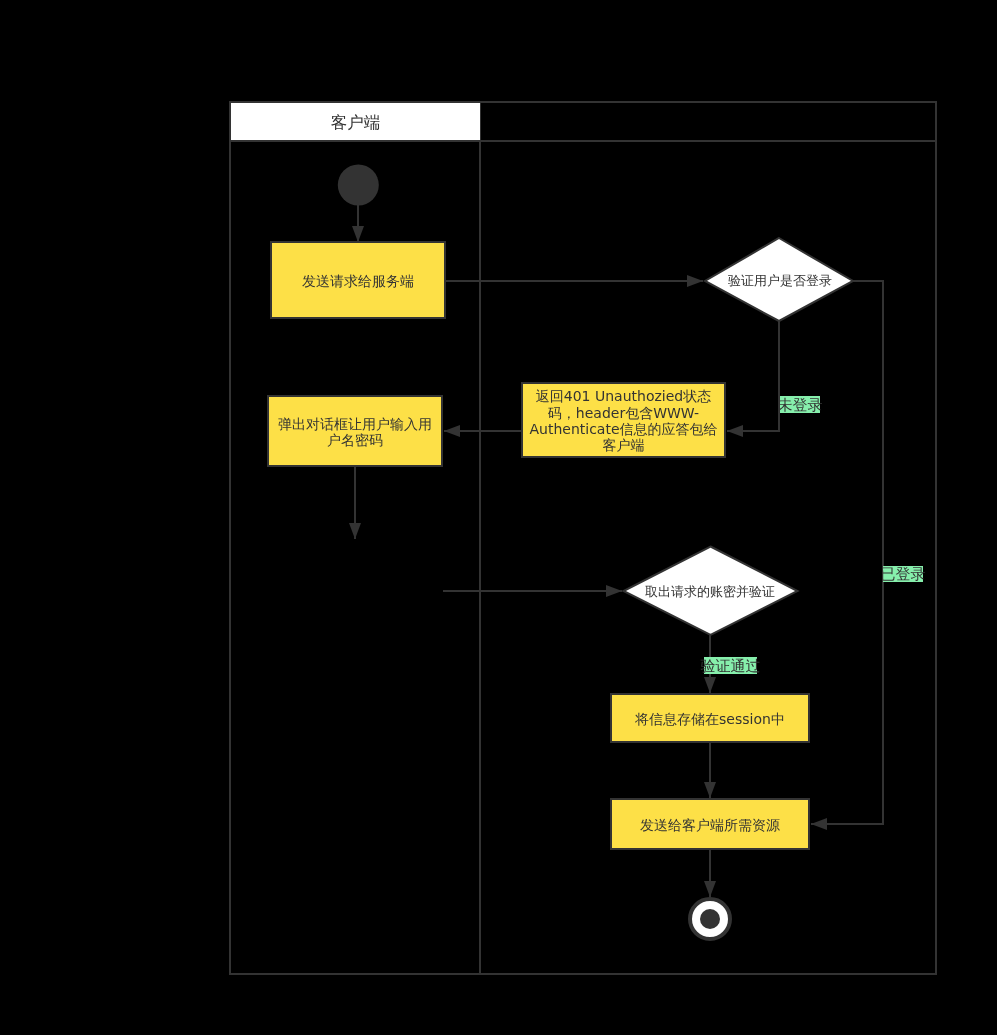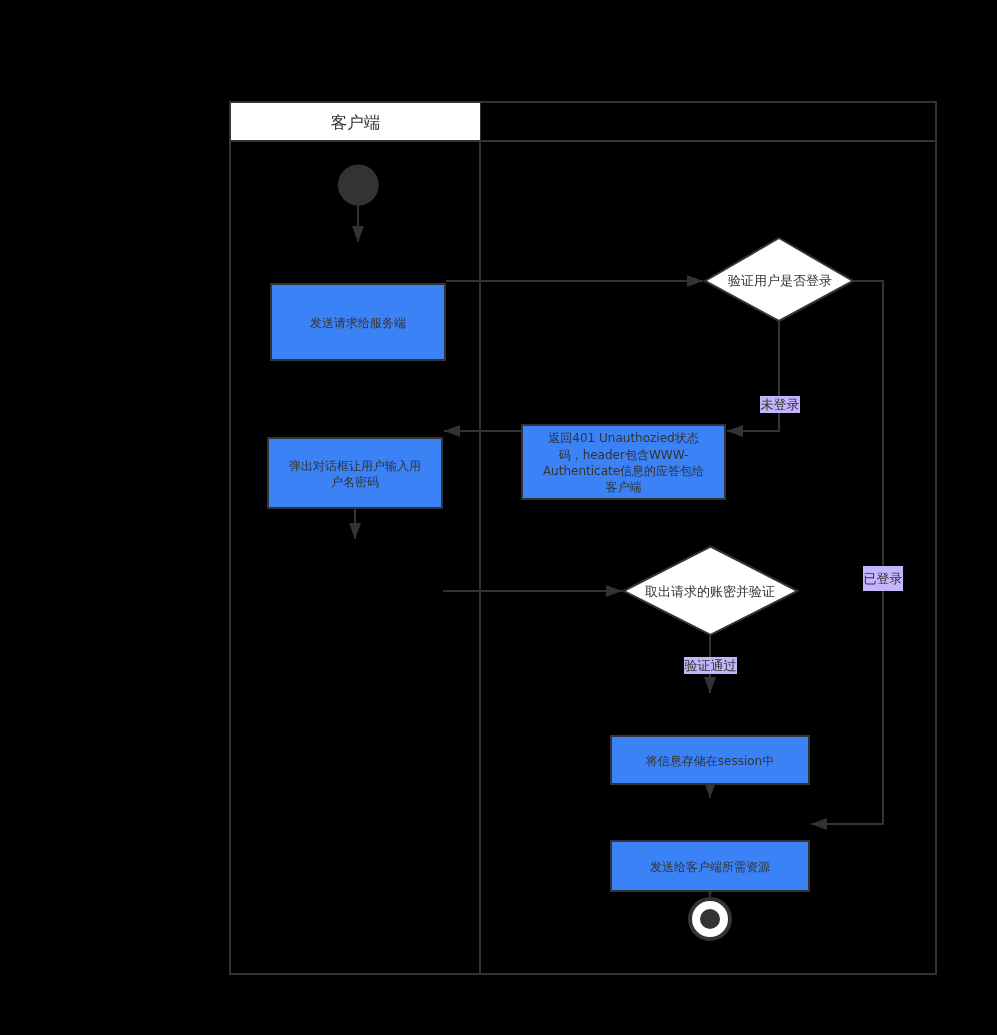--- a/index.html
+++ b/index.html
@@ -5,30 +5,30 @@
 <style>
   html,body{margin:0;padding:0;background:#000;width:997px;height:1035px;overflow:hidden;}
   #root{position:relative;width:997px;height:1035px;background:#000;
         font-family:"DejaVu Sans","Liberation Sans",sans-serif;
         -webkit-font-smoothing:antialiased;will-change:transform;}
   .svglayer{position:absolute;left:0;top:0;width:997px;height:1035px;}
 
   .lanehdr{position:absolute;box-sizing:border-box;background:#fff;display:flex;
            align-items:center;justify-content:center;color:#333;font-size:16.5px;
            line-height:1;}
-  .box{position:absolute;box-sizing:border-box;background:#3b82f6;border:2px solid #333;
+  .box{position:absolute;box-sizing:border-box;background:#fde047;border:2px solid #333;
        display:flex;align-items:center;justify-content:center;text-align:center;
-       color:#333;font-size:12px;line-height:16.4px;white-space:pre-line;margin-top:42px;}
+       color:#333;font-size:14px;line-height:16.4px;white-space:pre-line;}
   .box > span, .dtext > span{position:relative;top:1px;}
   .lanehdr > span{position:relative;top:2px;}
   .dtext{position:absolute;color:#333;font-size:13px;line-height:16.4px;text-align:left;
          display:flex;align-items:center;justify-content:center;white-space:nowrap;}
-  .elabel{position:absolute;background:#c4b5fd;color:#333;font-size:13px;line-height:16px;
+  .elabel{position:absolute;background:#86efac;color:#333;font-size:15px;line-height:16px;
           white-space:nowrap;text-align:center;display:flex;align-items:center;
-          justify-content:center;}
+          justify-content:center;margin-left:20px;}
 </style>
 </head>
 <body>
 
 <div id="root">
 
   <svg class="svglayer" viewBox="0 0 997 1035">
     <defs>
       <marker id="ah" markerWidth="16" markerHeight="12" refX="16" refY="6" orient="auto" markerUnits="userSpaceOnUse">
         <path d="M0,0 L16,6 L0,12 z" fill="#333"></path>
@@ -104,20 +104,20 @@
     <span>验证用户是否登录</span>
   </div>
 
   <div class="dtext" style="left:623px;top:570px;width:174px;height:42px;">
     <span>取出请求的账密并验证</span>
   </div>
 
   <div class="elabel" style="left:760px;top:396px;width:40px;height:17px;">
     <span>未登录</span>
   </div>
-  <div class="elabel" style="left:863px;top:566px;width:40px;height:25px;font-family:Liberation Serif, serif;">
+  <div class="elabel" style="left:863px;top:566px;width:40px;height:16px;font-family:Liberation Serif, serif;">
     <span>已登录</span>
   </div>
   <div class="elabel" style="left:684px;top:657px;width:53px;height:17px;text-align:right;">
     <span>验证通过</span>
   </div>
 
 </div>
 
 </body></html>

